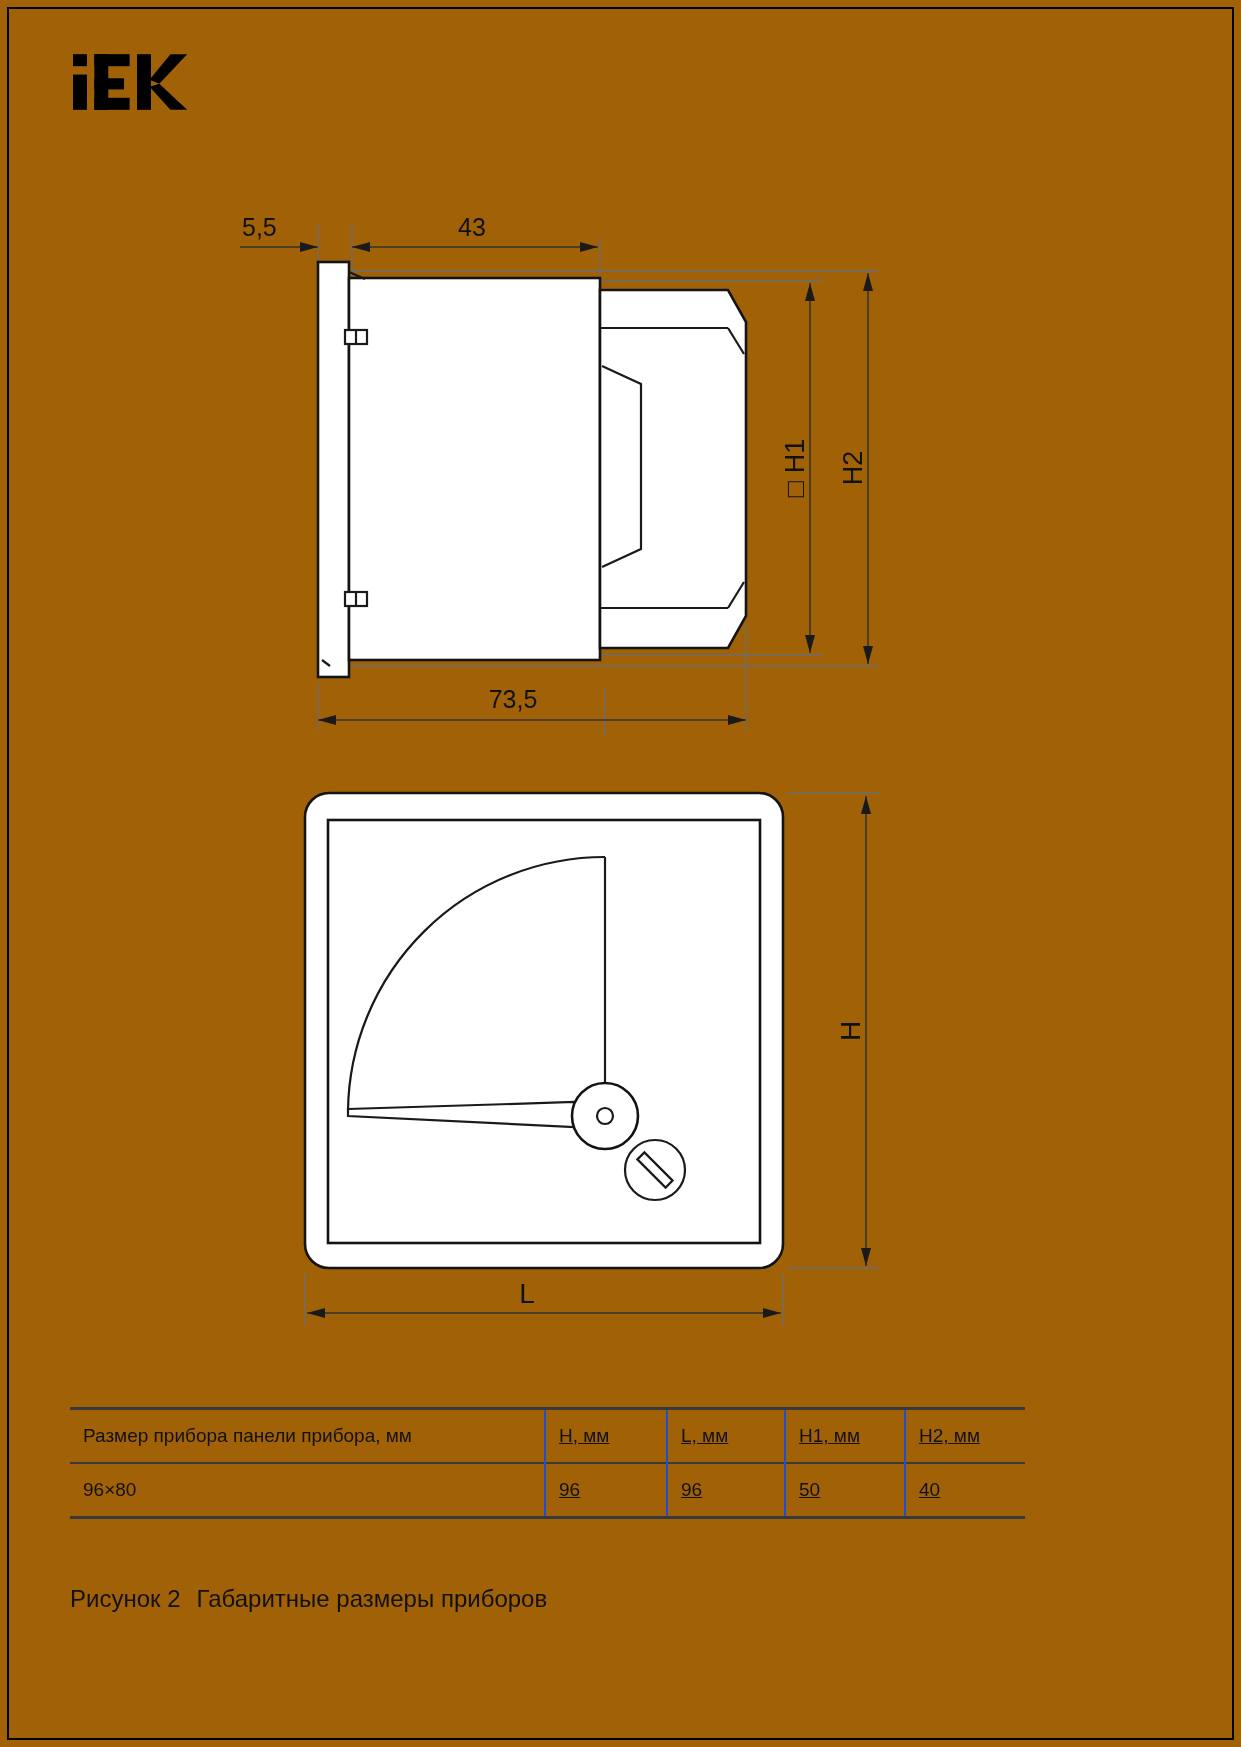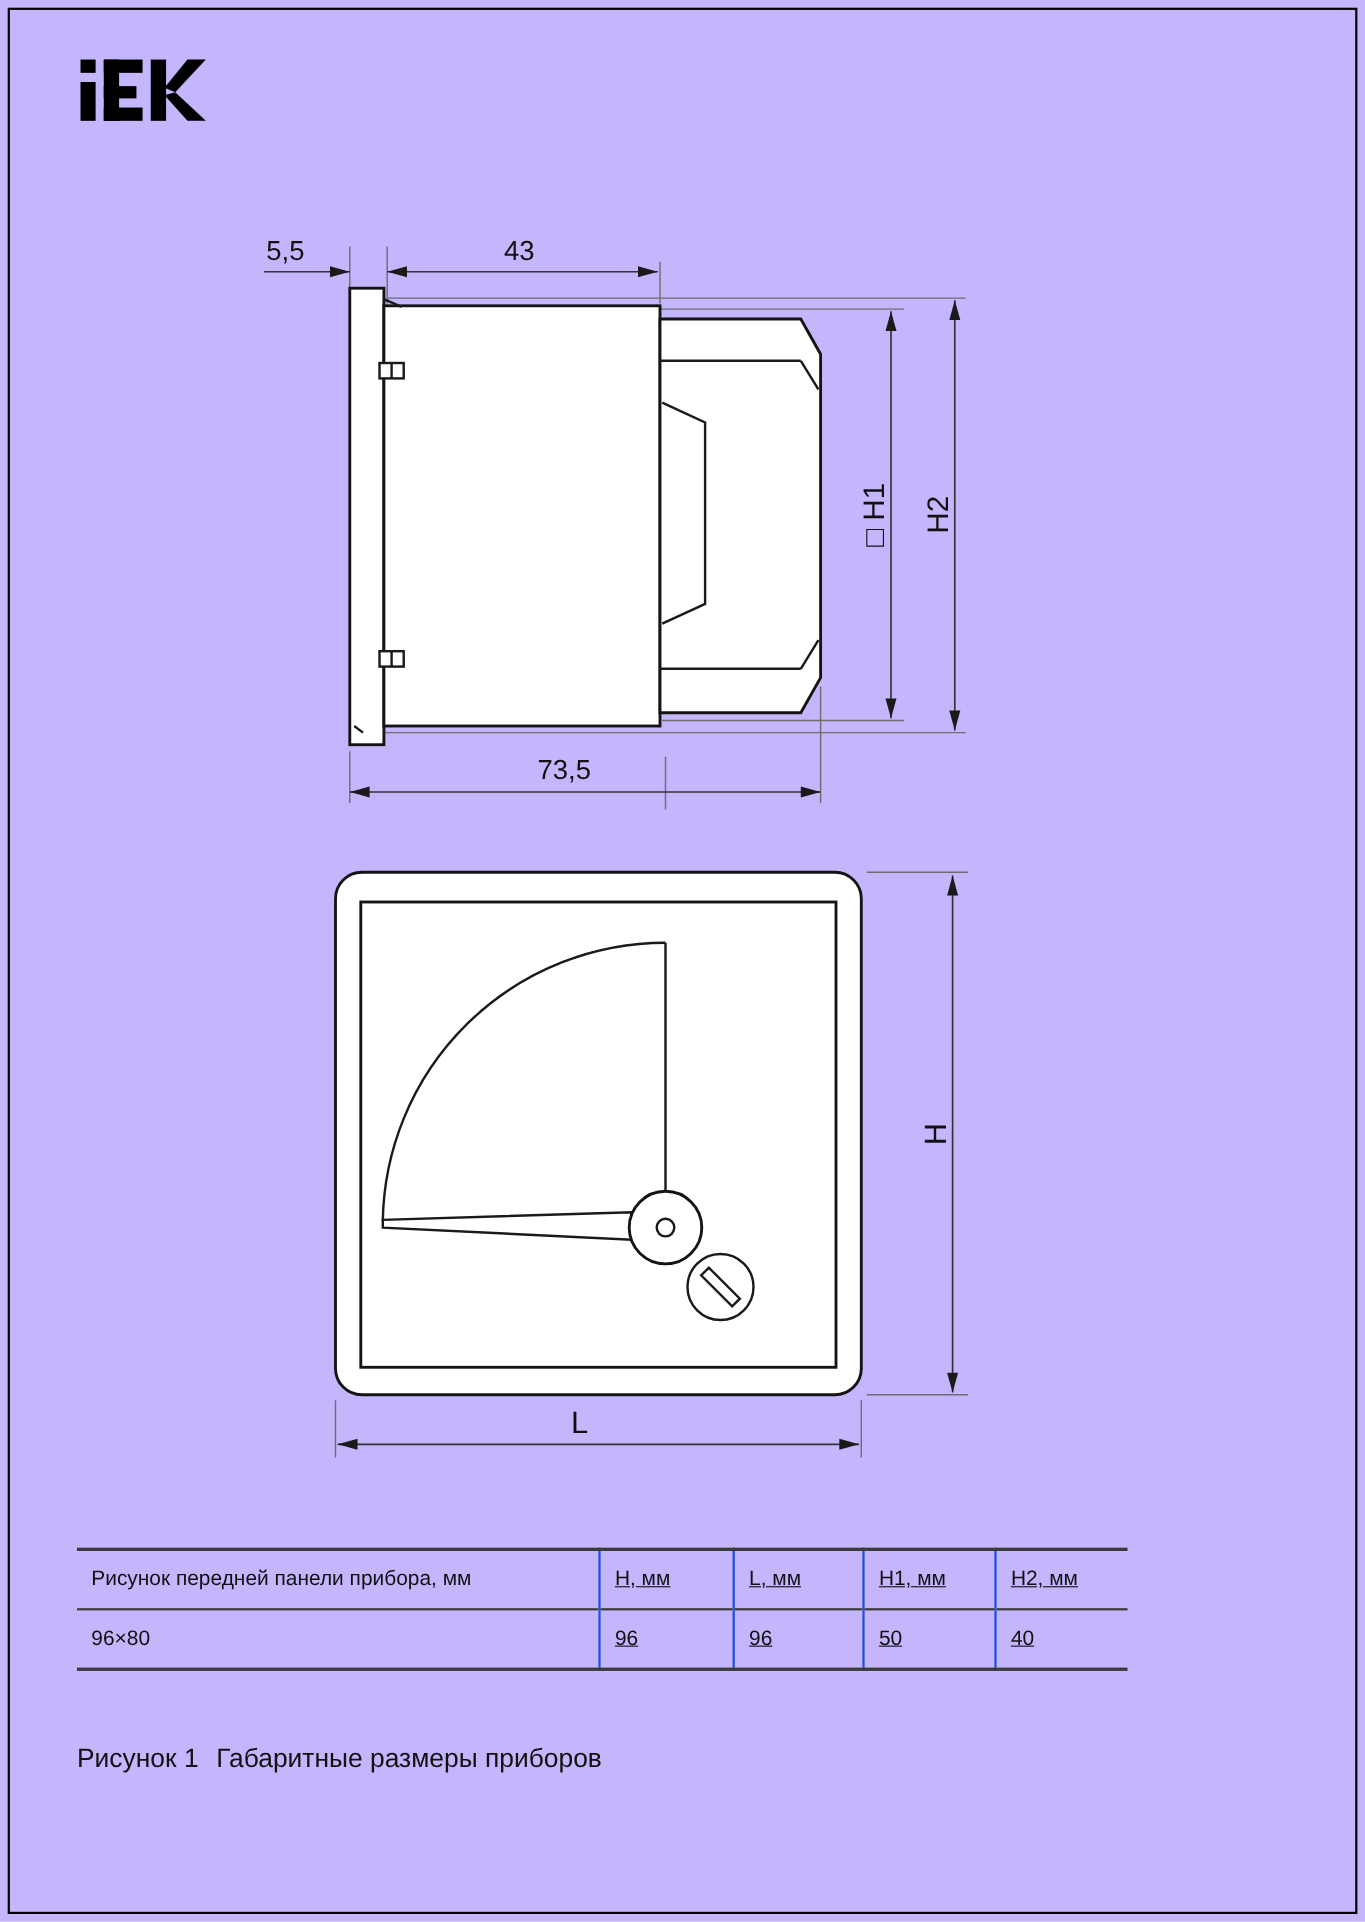--- a/index.html
+++ b/index.html
@@ -1,20 +1,20 @@
 <!DOCTYPE html>
 <html><head>
 <meta charset="utf-8">
 <style>
   html,body { margin:0; padding:0; background:#e8e8e8; }
   .page {
     position:relative;
     width:1241px; height:1747px;
     margin:0 auto;
-    background:#c4b5fd;
+    background:#a16207;
     font-family:"Liberation Sans", sans-serif;
     color:#111;
     overflow:hidden;
   }
   .page-frame {
     position:absolute; left:7px; top:7px; right:7px; bottom:7px;
     border:2px solid #000;
     pointer-events:none;
   }
   .logo {
@@ -179,32 +179,32 @@
   <table class="dims-table">
     <colgroup>
       <col style="width:475px">
         <col style="width:122px">
         <col style="width:118px">
       <col style="width:120px">
         <col style="width:120px">
     </colgroup>
     <tbody>
       <tr>
-        <td>Рисунок передней панели прибора, мм</td>
+        <td>Размер прибора панели прибора, мм</td>
         <td>H, мм</td>
         <td>L, мм</td>
         <td>H1, мм</td>
         <td>H2, мм</td>
       </tr>
       <tr>
         <td>96×80</td>
         <td>96</td>
         <td>96</td>
         <td>50</td>
         <td>40</td>
       </tr>
     </tbody>
   </table>
 
   <div class="figure-caption">
-    <span class="fig-num">Рисунок 1</span><span>Габаритные размеры приборов</span>
+    <span class="fig-num">Рисунок 2</span><span>Габаритные размеры приборов</span>
   </div>
 </div>
 
 </body></html>

